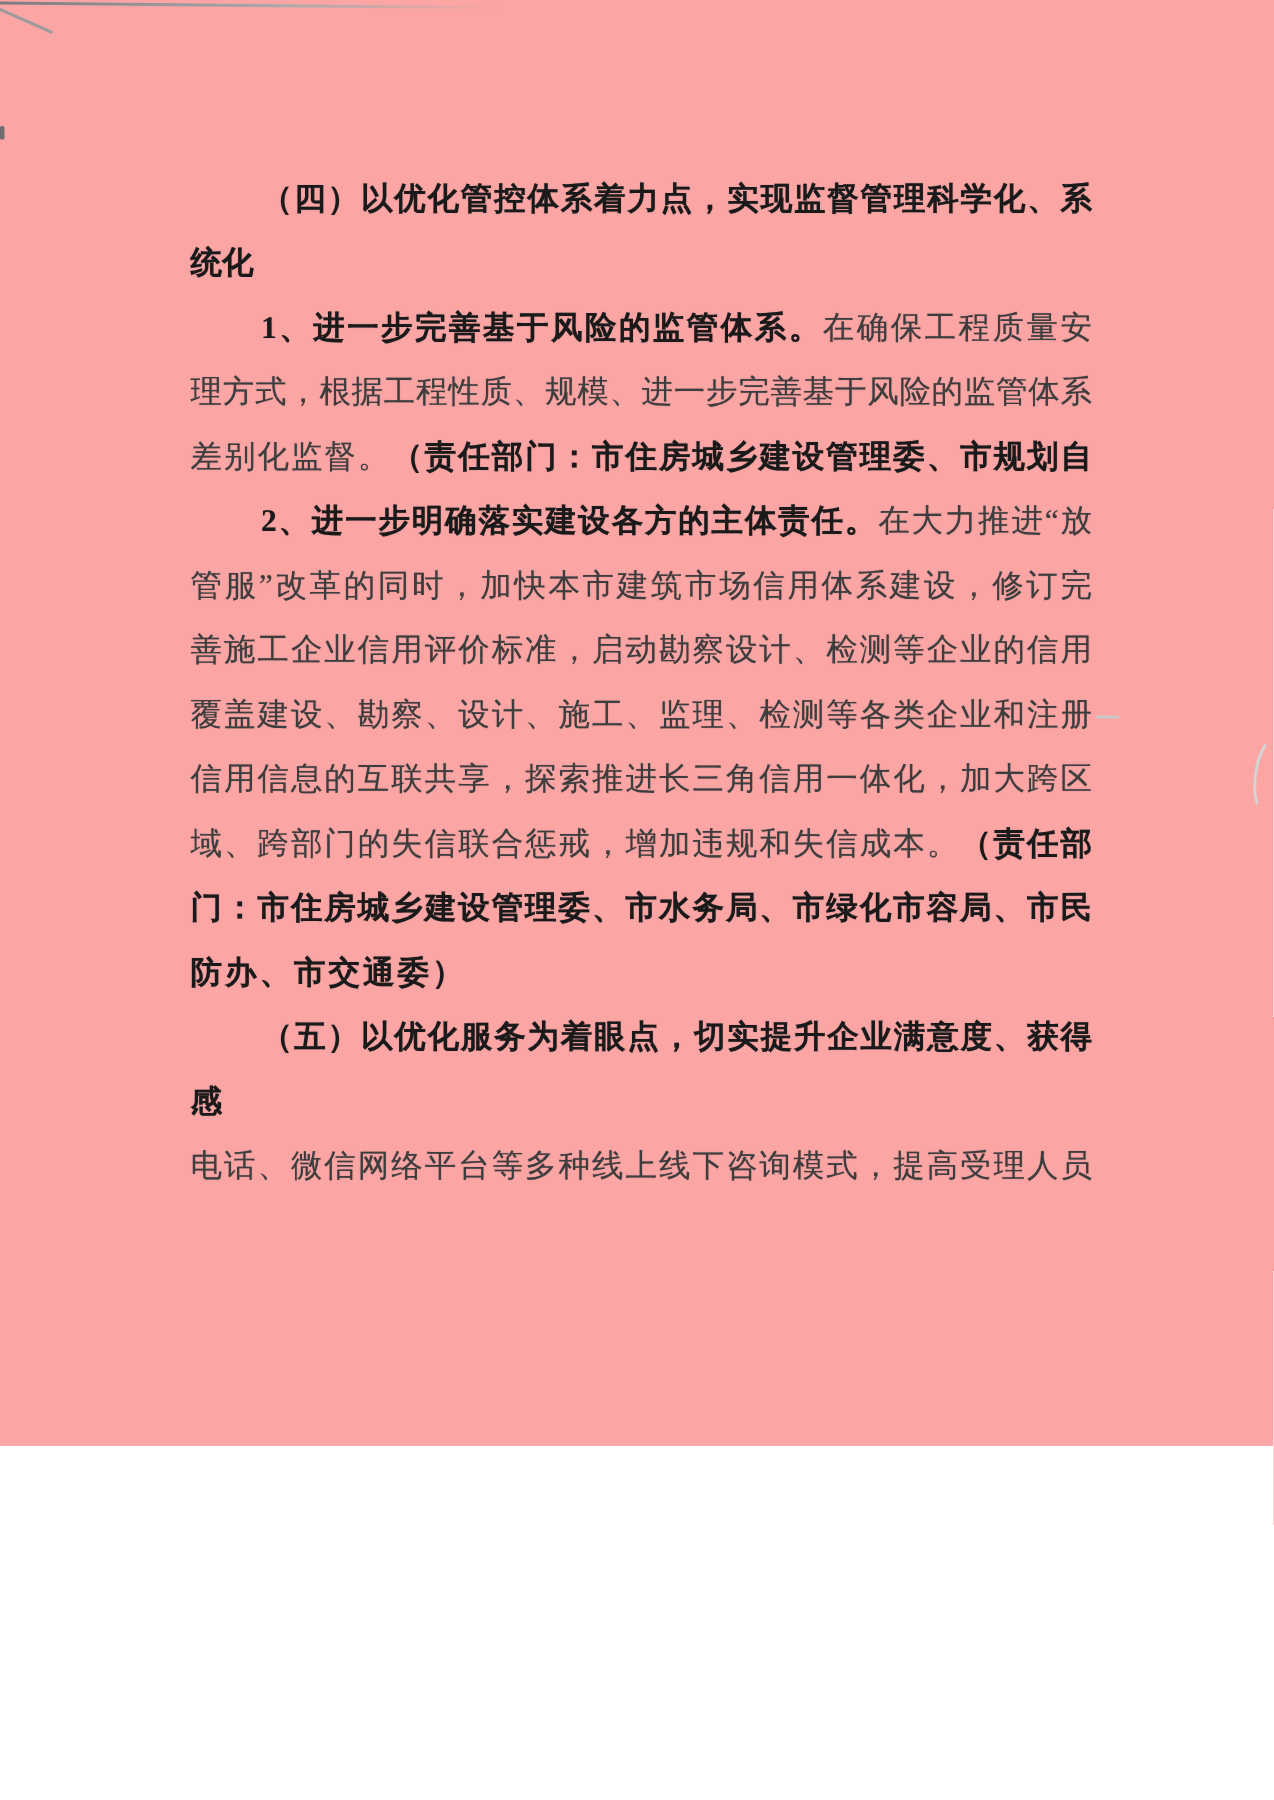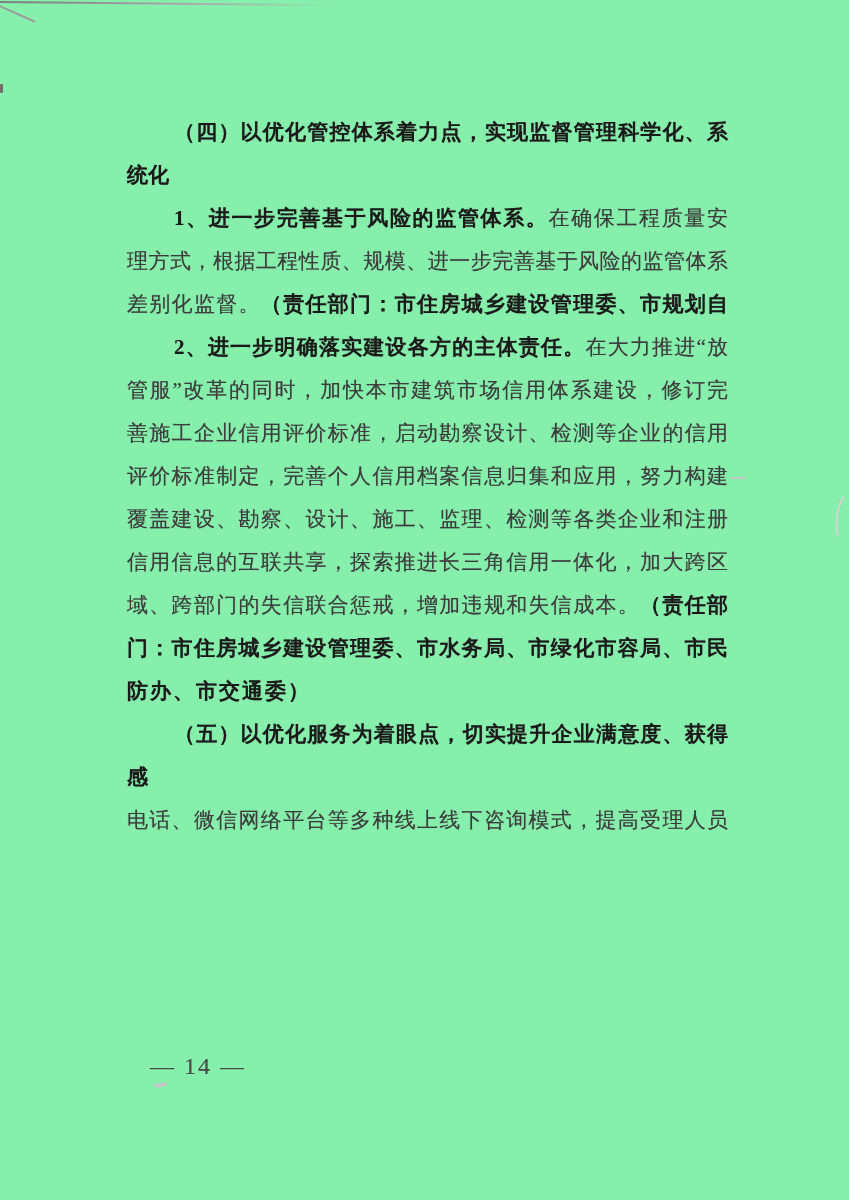--- a/index.html
+++ b/index.html
@@ -3,22 +3,22 @@
 <meta charset="utf-8">
 <style>
   html, body {
     margin: 0;
     padding: 0;
     background: #ffffff;
   }
   .page {
     position: relative;
     width: 849px;
-    height: 1200px;
-    background: #86efac;
+    height: 964px;
+    background: #fca5a5;
     overflow: hidden;
     font-family: "Liberation Serif", "DejaVu Serif", serif;
   }
   
   .scan-top-line {
     position: absolute;
     top: 1px;
     left: 0;
     width: 335px;
     height: 2px;
@@ -134,21 +134,20 @@
 
     <div class="line jfy"><span class="r">差别化监督。</span><span class="b">（责任部门：市住房城乡建设管理委、市规划自</span></div>
 
 
     <div class="line indent jfy"><span class="b">2、进一步明确落实建设各方的主体责任。</span><span class="r">在大力推进“放</span></div>
 
     <div class="line jfy"><span class="r">管服”改革的同时，加快本市建筑市场信用体系建设，修订完</span></div>
 
     <div class="line jfy"><span class="r">善施工企业信用评价标准，启动勘察设计、检测等企业的信用</span></div>
 
-    <div class="line jfy"><span class="r">评价标准制定，完善个人信用档案信息归集和应用，努力构建</span></div>
 
     <div class="line jfy"><span class="r">覆盖建设、勘察、设计、施工、监理、检测等各类企业和注册</span></div>
 
 
     <div class="line jfy"><span class="r">信用信息的互联共享，探索推进长三角信用一体化，加大跨区</span></div>
 
     <div class="line jfy"><span class="r">域、跨部门的失信联合惩戒，增加违规和失信成本。</span><span class="b">（责任部</span></div>
 
     <div class="line jfy"><span class="b">门：市住房城乡建设管理委、市水务局、市绿化市容局、市民</span></div>
 

